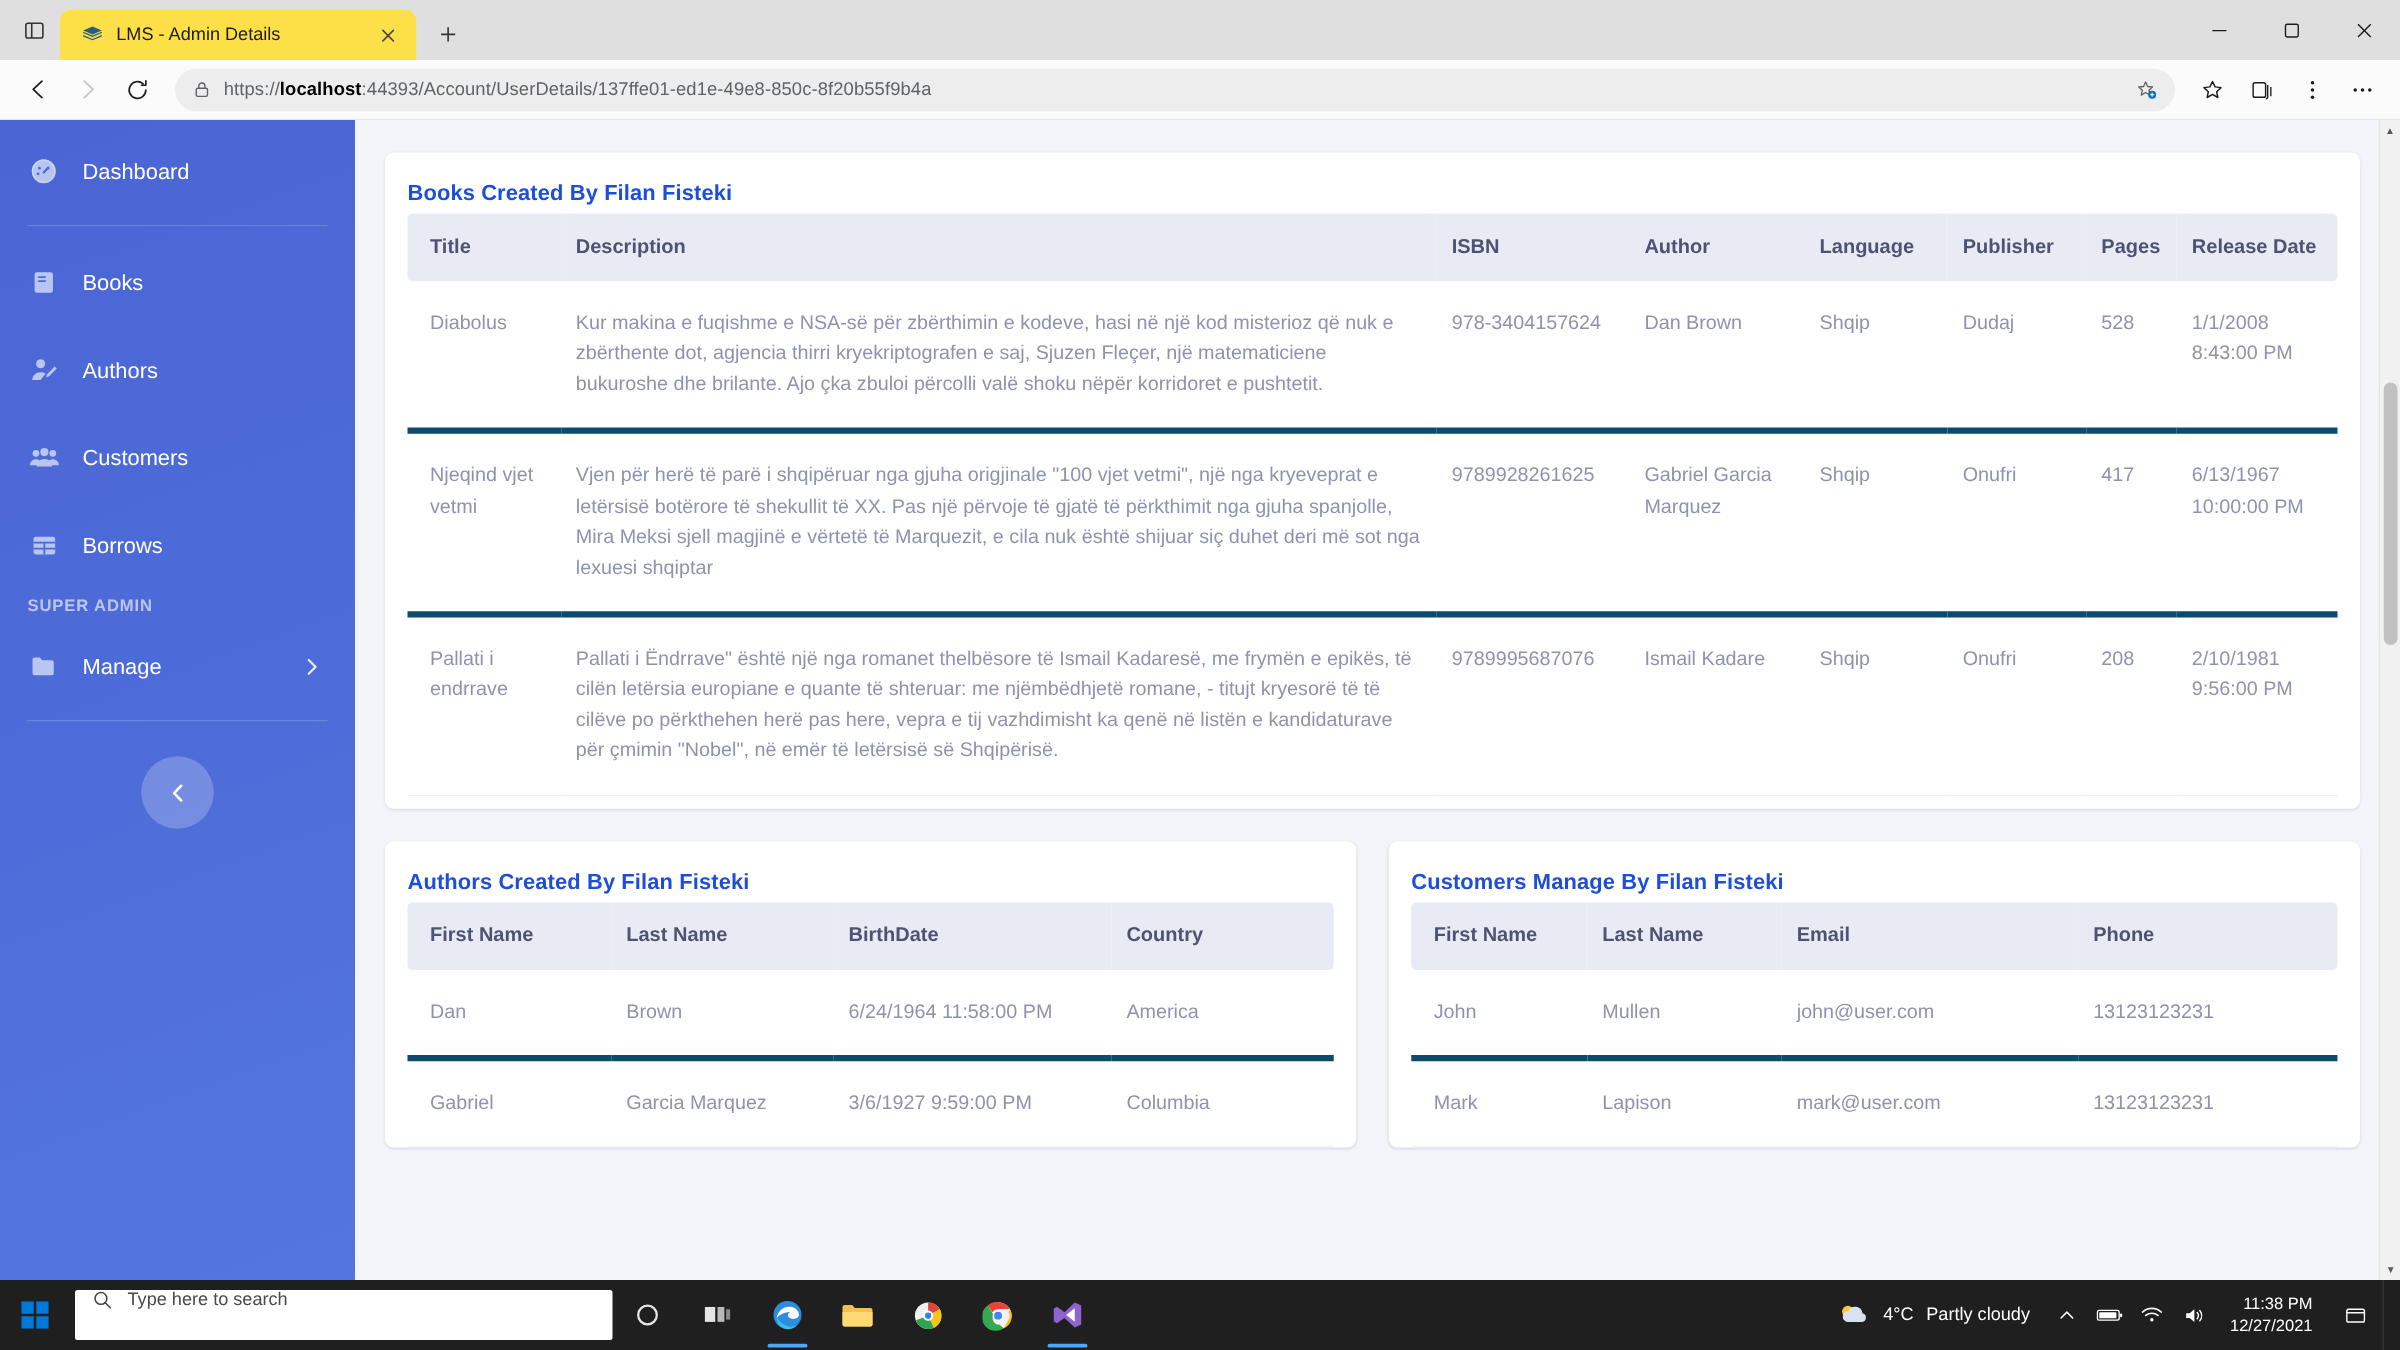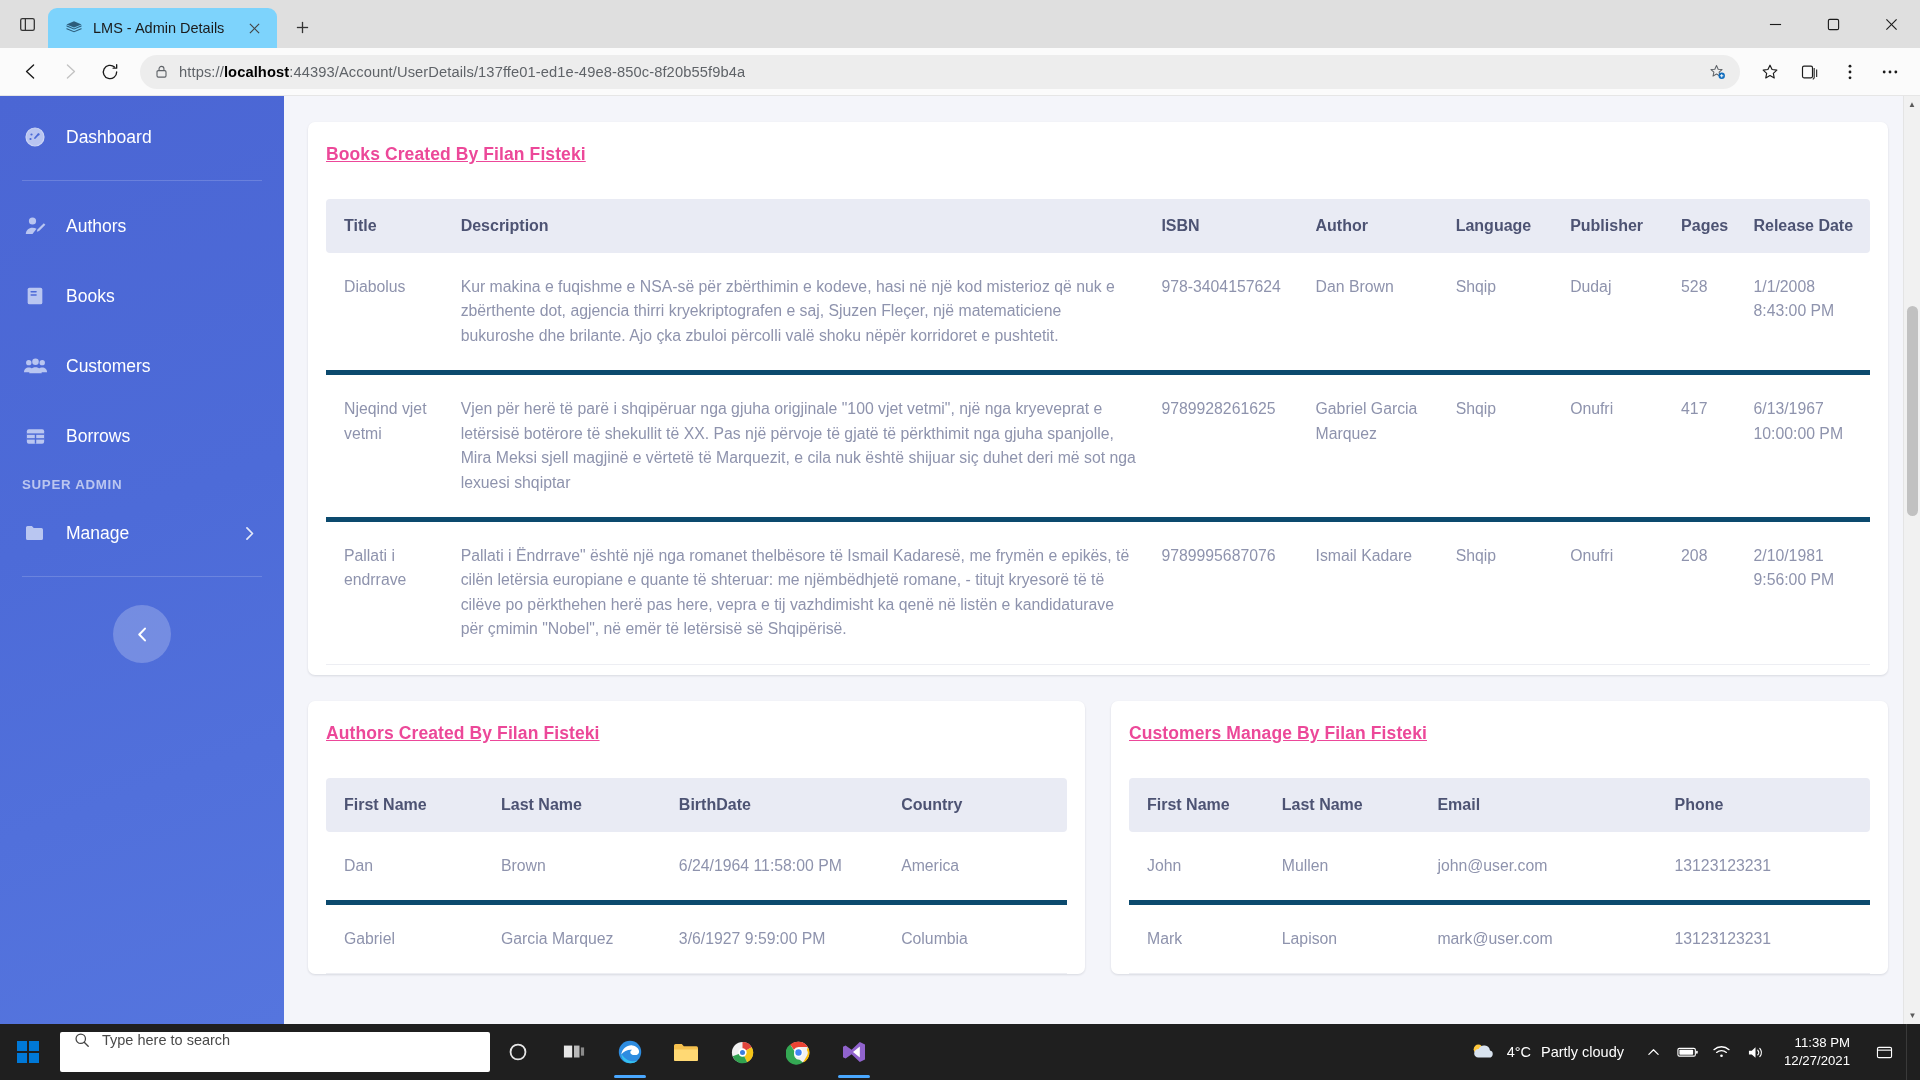--- a/index.html
+++ b/index.html
@@ -17,21 +17,21 @@
     height: 48px; background: #dfdfdf;
     display: flex; align-items: flex-end; padding-left: 6px; gap: 0;
     position: relative; flex: 0 0 48px;
   }
   .tab-sidebar-btn {
     width: 42px; height: 40px; margin-bottom: 4px;
     display:flex; align-items:center; justify-content:center;
     border-radius: 5px; cursor: default;
   }
   .tab {
-    height: 40px; width: 229px; background: #7dd3fc;
+    height: 40px; width: 285px; background: #fde047;
     border-radius: 9px 9px 0 0;
     display: flex; align-items: center; padding: 0 10px 0 16px; gap: 10px;
     position: relative;
   }
   .tab-favicon { width: 19px; height: 19px; flex: 0 0 19px; display:flex; align-items:center; justify-content:center;}
   .tab-title {
     font-size: 14.5px; color: #1b1b1b; white-space: nowrap; overflow: hidden;
     text-overflow: ellipsis; flex: 1;
   }
   .tab-close { width: 26px; height: 26px; display:flex;align-items:center;justify-content:center;border-radius:50%;}
@@ -96,22 +96,22 @@
     padding: 0 32px 0 24px;
   }
   .content-inner { padding-top: 26px; }
 
   .card {
     background: #ffffff; border-radius: 7px;
     box-shadow: 0 1px 3px rgba(16,24,40,.07), 0 1px 2px rgba(16,24,40,.05);
     padding: 22px 18px 10px 18px; margin-bottom: 26px;
   }
   .card-title {
-    font-size: 17.5px; color: #ec4899; font-weight: 600;
-    padding: 0 0 34px 0; letter-spacing: .1px; text-decoration: underline;
+    font-size: 17.5px; color: #1d4ed8; font-weight: 600;
+    padding: 0 0 6px 0; letter-spacing: .1px;
   }
 
   table.grid { width: 100%; border-collapse: collapse; table-layout: fixed; }
   table.grid thead th {
     background: #e9ebf4; color: #4d5373; font-weight: 600;
     font-size: 16px; text-align: left; padding: 16px 12px;
     vertical-align: middle; line-height: 1.35;
   }
   table.grid thead tr th:first-child { border-radius: 4px 0 0 4px; padding-left: 18px; }
   table.grid thead tr th:last-child { border-radius: 0 4px 4px 0; }
@@ -328,38 +328,38 @@
               <path d="M12 13 L15.5 9.2" stroke="#4d6bd8" stroke-width="1.8" stroke-linecap="round"></path>
             </svg>
         </span>
         <span>Dashboard</span>
       </div>
 
       <div class="nav-sep"></div>
 
       <div class="nav-item">
         <span class="ic">
+          <svg width="22" height="22" viewBox="0 0 24 24">
+              <rect x="4" y="3" width="16" height="18" rx="2" fill="#c9d3f5"></rect>
+              <rect x="7" y="6.5" width="7" height="1.6" rx=".8" fill="#4d6bd8"></rect>
+              <rect x="7" y="10" width="7" height="1.6" rx=".8" fill="#4d6bd8"></rect>
+            </svg>
+        </span>
+        <span>Books</span>
+      </div>
+
+      <div class="nav-item">
+        <span class="ic">
           <svg width="24" height="24" viewBox="0 0 24 24">
               <circle cx="9.5" cy="7" r="3.6" fill="#c9d3f5"></circle>
               <path d="M2.8 20 c0-3.8 3-6.3 6.7-6.3 c1.5 0 2.9.4 4 1.1 L9.5 20 Z" fill="#c9d3f5"></path>
               <path d="M20.8 9.2 l1.6 1.6 -6.3 6.3 -2.3.7 .7-2.3 Z" fill="#c9d3f5"></path>
             </svg>
         </span>
         <span>Authors</span>
-      </div>
-
-      <div class="nav-item">
-        <span class="ic">
-          <svg width="22" height="22" viewBox="0 0 24 24">
-              <rect x="4" y="3" width="16" height="18" rx="2" fill="#c9d3f5"></rect>
-              <rect x="7" y="6.5" width="7" height="1.6" rx=".8" fill="#4d6bd8"></rect>
-              <rect x="7" y="10" width="7" height="1.6" rx=".8" fill="#4d6bd8"></rect>
-            </svg>
-        </span>
-        <span>Books</span>
       </div>
 
       <div class="nav-item">
         <span class="ic">
           <svg width="25" height="25" viewBox="0 0 26 24">
               <circle cx="6" cy="8" r="2.8" fill="#c9d3f5"></circle>
               <circle cx="20" cy="8" r="2.8" fill="#c9d3f5"></circle>
               <circle cx="13" cy="7" r="3.4" fill="#c9d3f5"></circle>
               <path d="M1 18 c0-3 2.2-5 5-5 s5 2 5 5 Z" fill="#c9d3f5"></path>
               <path d="M15 18 c0-3 2.2-5 5-5 s5 2 5 5 Z" fill="#c9d3f5"></path>

